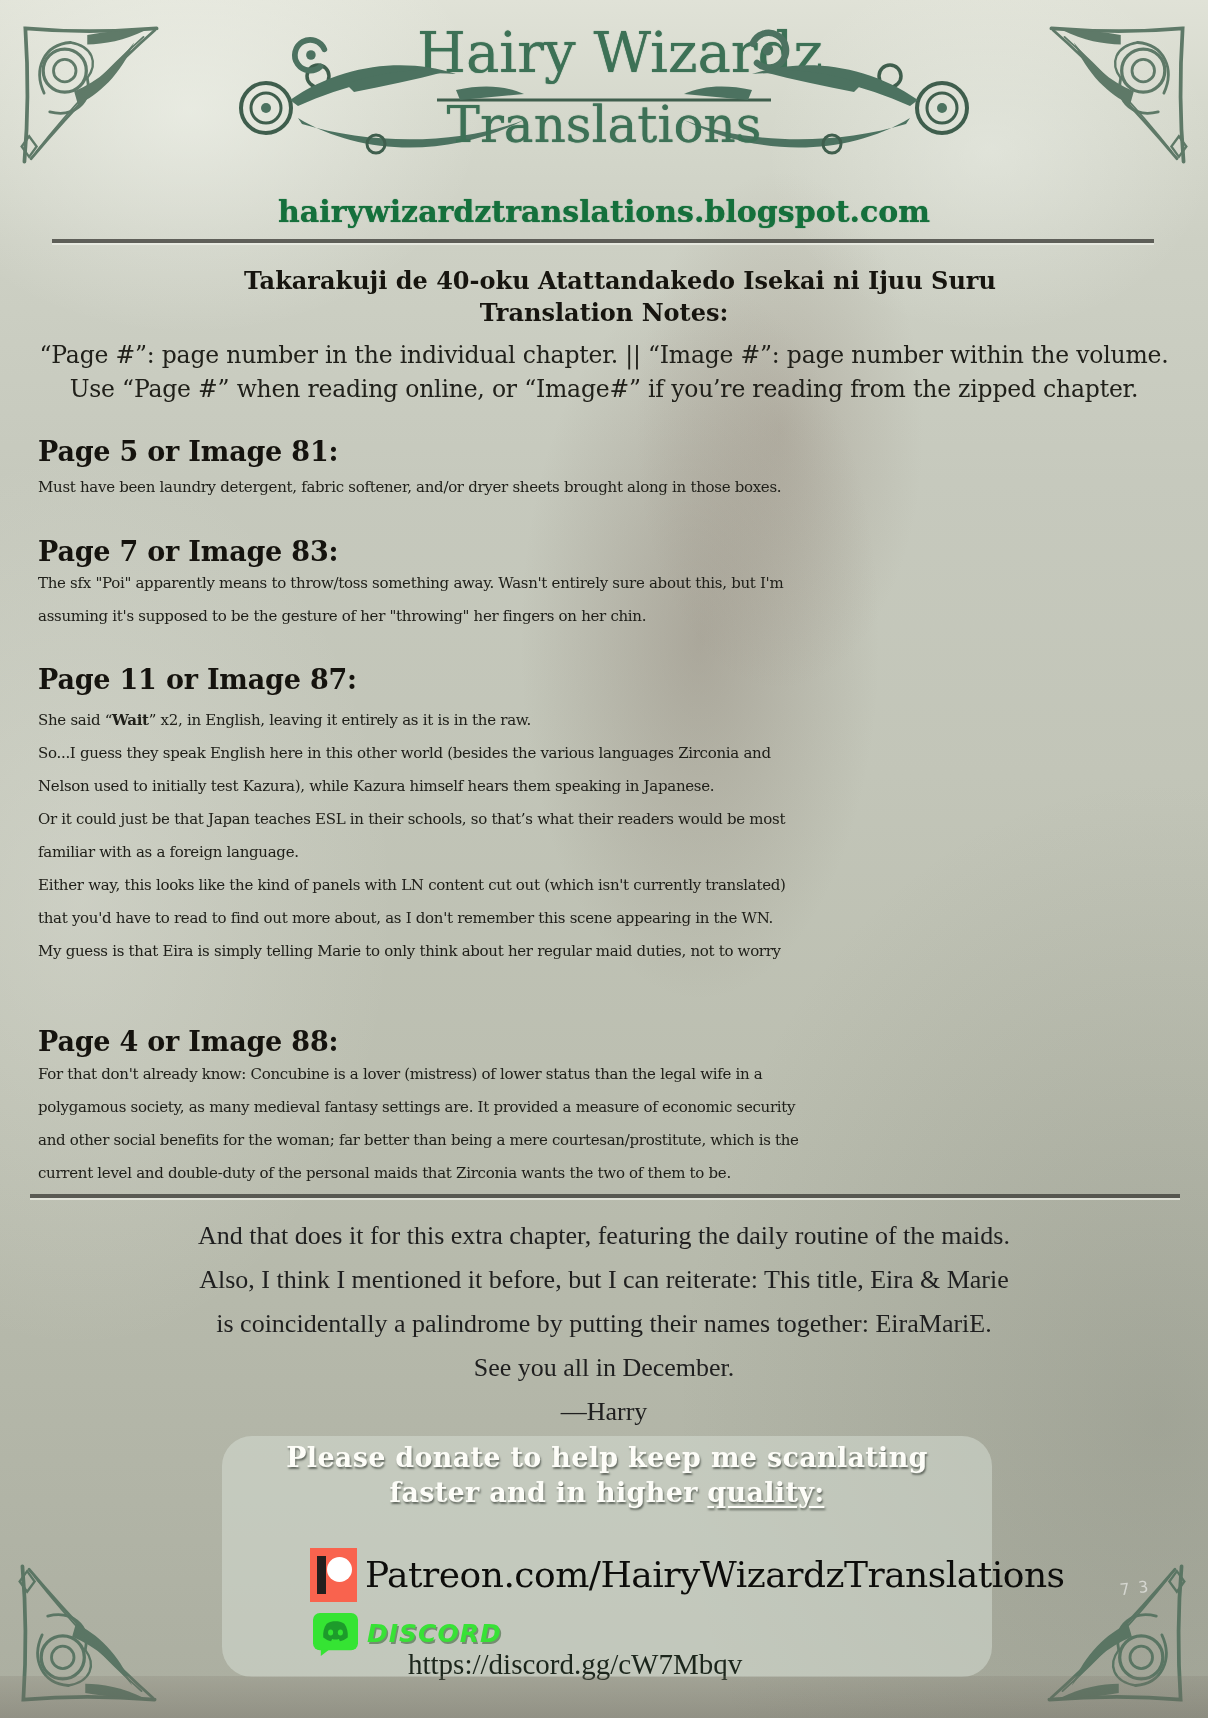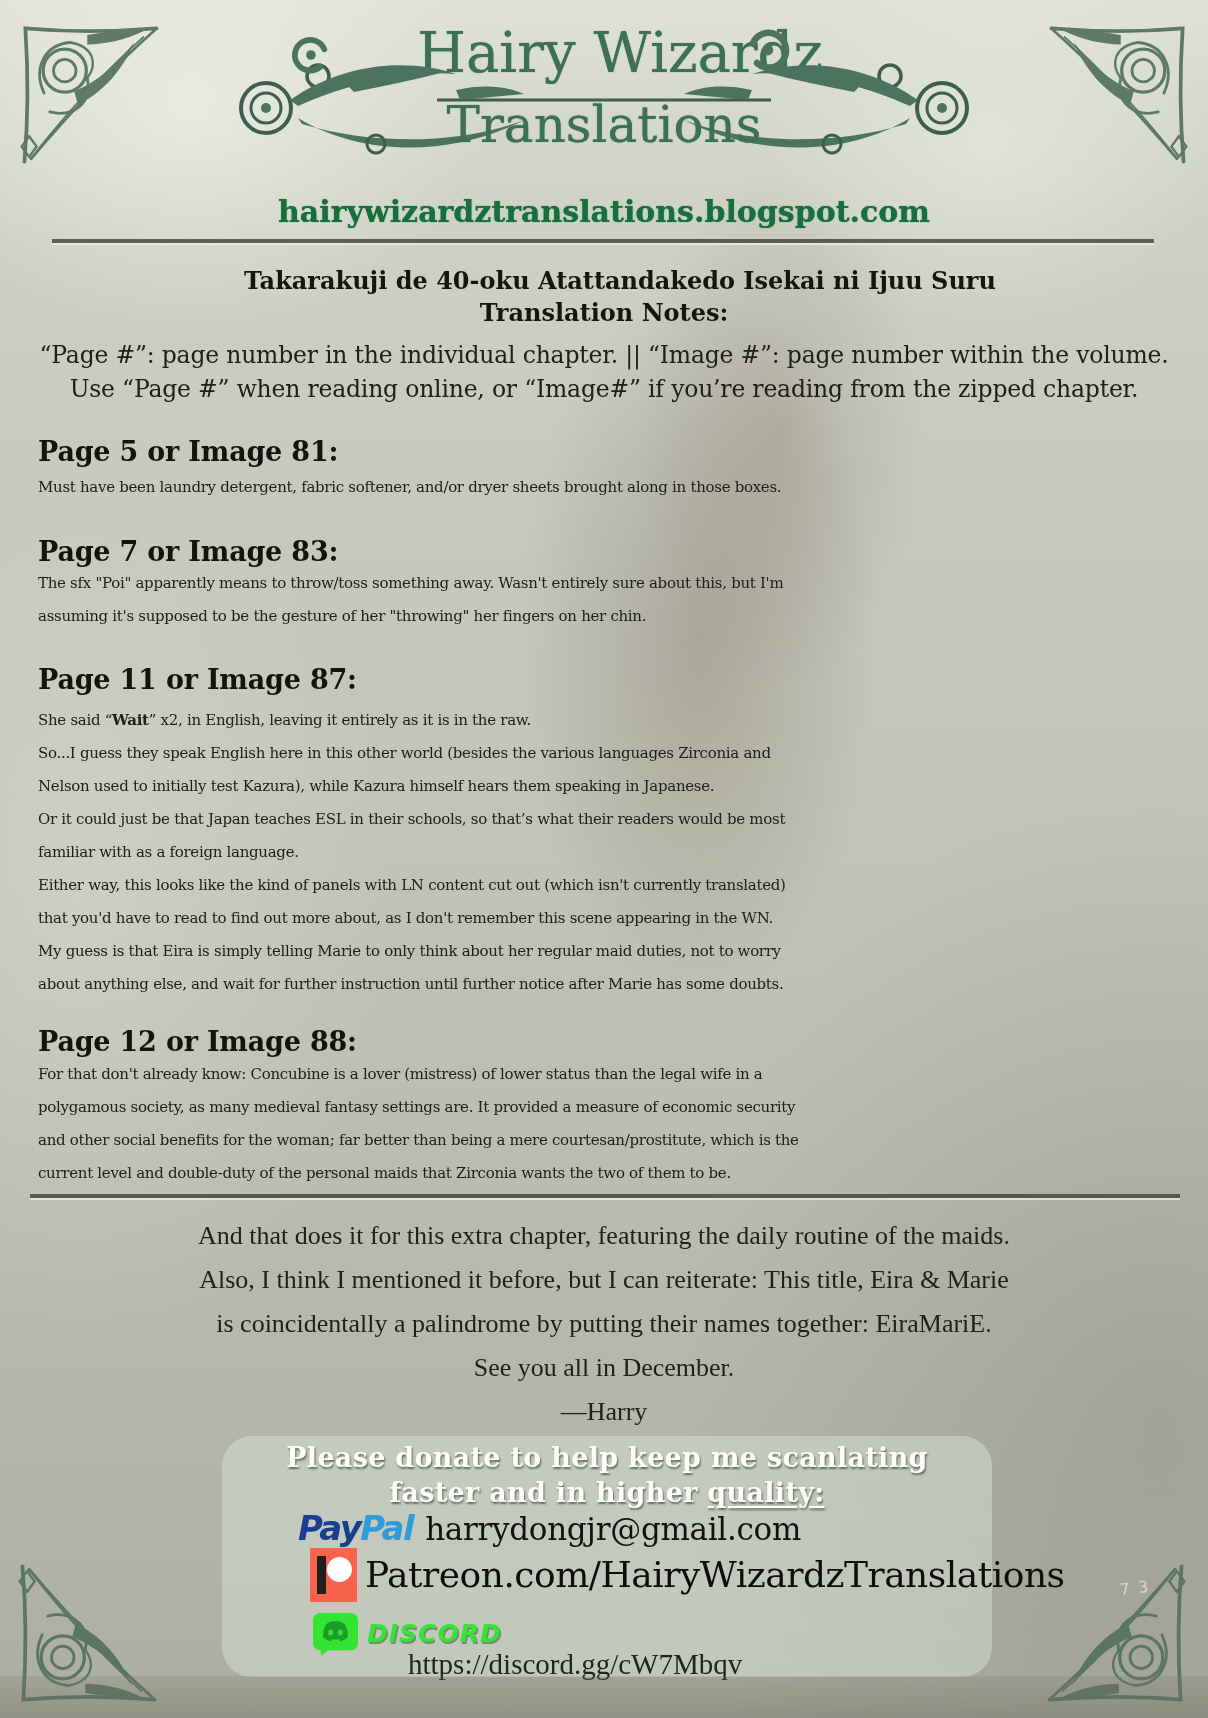--- a/index.html
+++ b/index.html
@@ -159,24 +159,23 @@
   <div class="abs sec-h sec-h2">Page 11 or Image 87:</div>
   <div class="abs sec-b sec-b2">
     <div><span>She said “</span><b>Wait</b><span>” x2, in English, leaving it entirely as it is in the raw.</span></div>
     <div>So...I guess they speak English here in this other world (besides the various languages Zirconia and</div>
     <div>Nelson used to initially test Kazura), while Kazura himself hears them speaking in Japanese.</div>
     <div>Or it could just be that Japan teaches ESL in their schools, so that’s what their readers would be most</div>
     <div>familiar with as a foreign language.</div>
     <div>Either way, this looks like the kind of panels with LN content cut out (which isn't currently translated)</div>
     <div>that you'd have to read to find out more about, as I don't remember this scene appearing in the WN.</div>
     <div>My guess is that Eira is simply telling Marie to only think about her regular maid duties, not to worry</div>
-    <div>about anything else, and wait for further instruction until further notice after Marie has some doubts.</div>
-  </div>
-
-  <div class="abs sec-h sec-h3">Page 12 or Image 88:</div>
+  </div>
+
+  <div class="abs sec-h sec-h3">Page 4 or Image 88:</div>
   <div class="abs sec-b sec-b3">
     <div>For that don't already know: Concubine is a lover (mistress) of lower status than the legal wife in a</div>
     <div>polygamous society, as many medieval fantasy settings are.  It provided a measure of economic security</div>
     <div>and other social benefits for the woman; far better than being a mere courtesan/prostitute, which is the</div>
     <div>current level and double-duty of the personal maids that Zirconia wants the two of them to be.</div>
   </div>
 
   <div class="rule rule2"></div>
 
   <div class="abs ctr outro">
@@ -184,24 +183,20 @@
     <div>Also, I think I mentioned it before, but I can reiterate: This title, Eira &amp; Marie</div>
     <div>is coincidentally a palindrome by putting their names together: EiraMariE.</div>
     <div>See you all in December.</div>
     <div>—Harry</div>
   </div>
 
   <div class="abs donate-box">
     <div class="abs d-line d-line1">Please donate to help keep me scanlating</div>
     <div class="abs d-line d-line2"><span>faster and in higher </span><span class="d-underline">quality:</span></div>
 
-    <div class="abs paypal-row">
-      <span class="pp"><span class="pp-pay">Pay</span><span class="pp-pal">Pal</span></span>
-      <span class="pp-email">harrydongjr@gmail.com</span>
-    </div>
 
     <div class="abs patreon-icon"></div>
     <div class="abs patreon-text">Patreon.com/HairyWizardzTranslations</div>
 
     <svg class="abs discord-icon" viewBox="0 0 48 46">
       <rect x="1" y="1" width="46" height="38" rx="7" fill="#35e433"></rect>
       <path d="M9,38 L9,45 L18,38 Z" fill="#35e433"></path>
       <path fill="#1d9b2b" d="M15,12 C18,10 21,9.5 24,9.5 C27,9.5 30,10 33,12 C36,16 37,21 36.5,26 C34,28 31,29.5 28.5,30 L27.5,27.5 C26.4,27.9 25.2,28.1 24,28.1 C22.8,28.1 21.6,27.9 20.5,27.5 L19.5,30 C17,29.5 14,28 11.5,26 C11,21 12,16 15,12 Z"></path>
       <ellipse cx="19" cy="21" rx="2.6" ry="3" fill="#35e433"></ellipse>
       <ellipse cx="29" cy="21" rx="2.6" ry="3" fill="#35e433"></ellipse>

